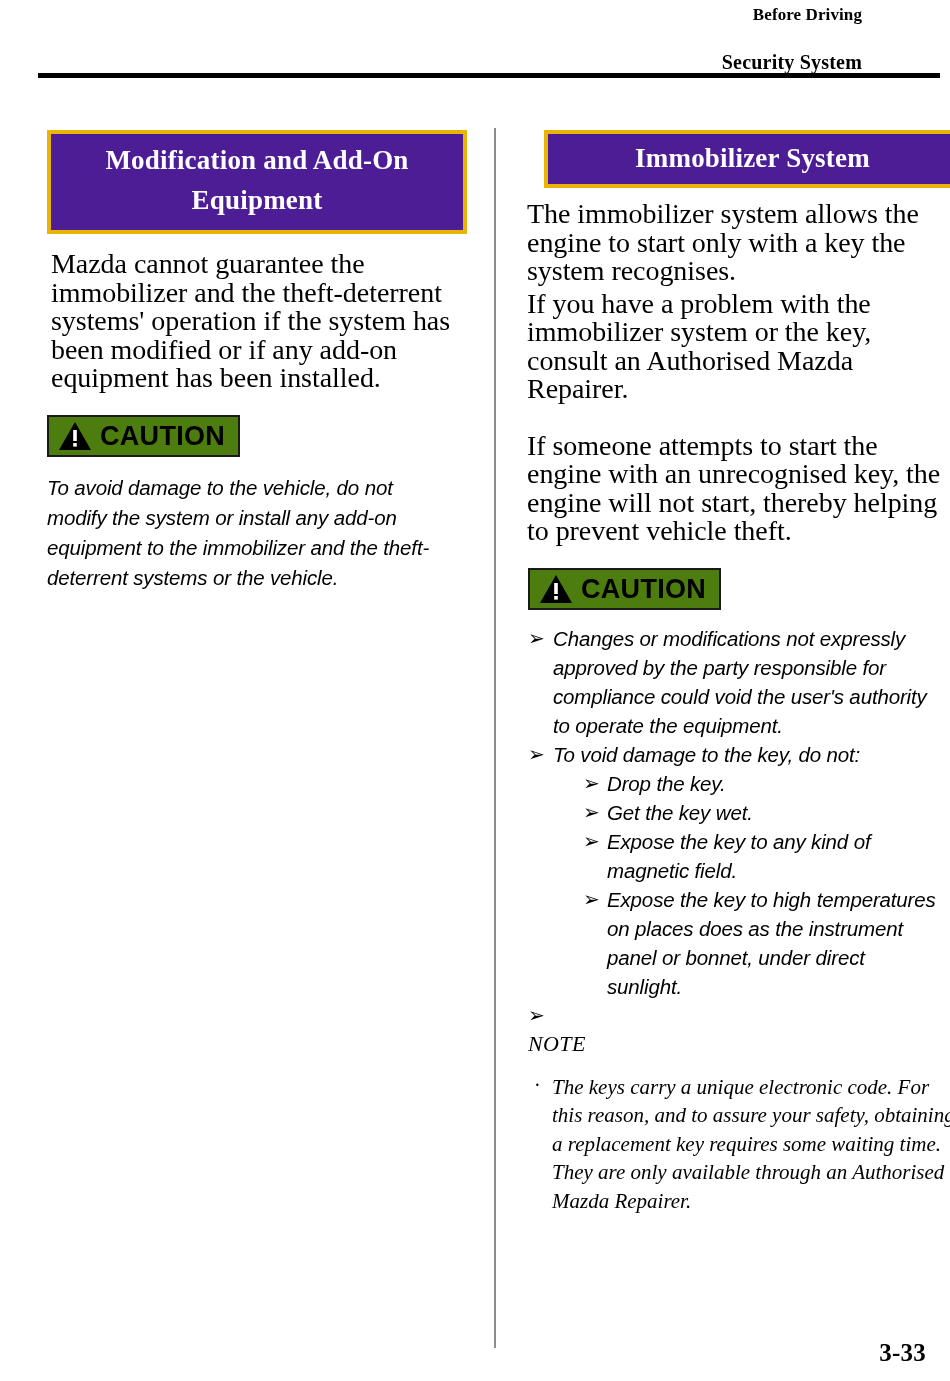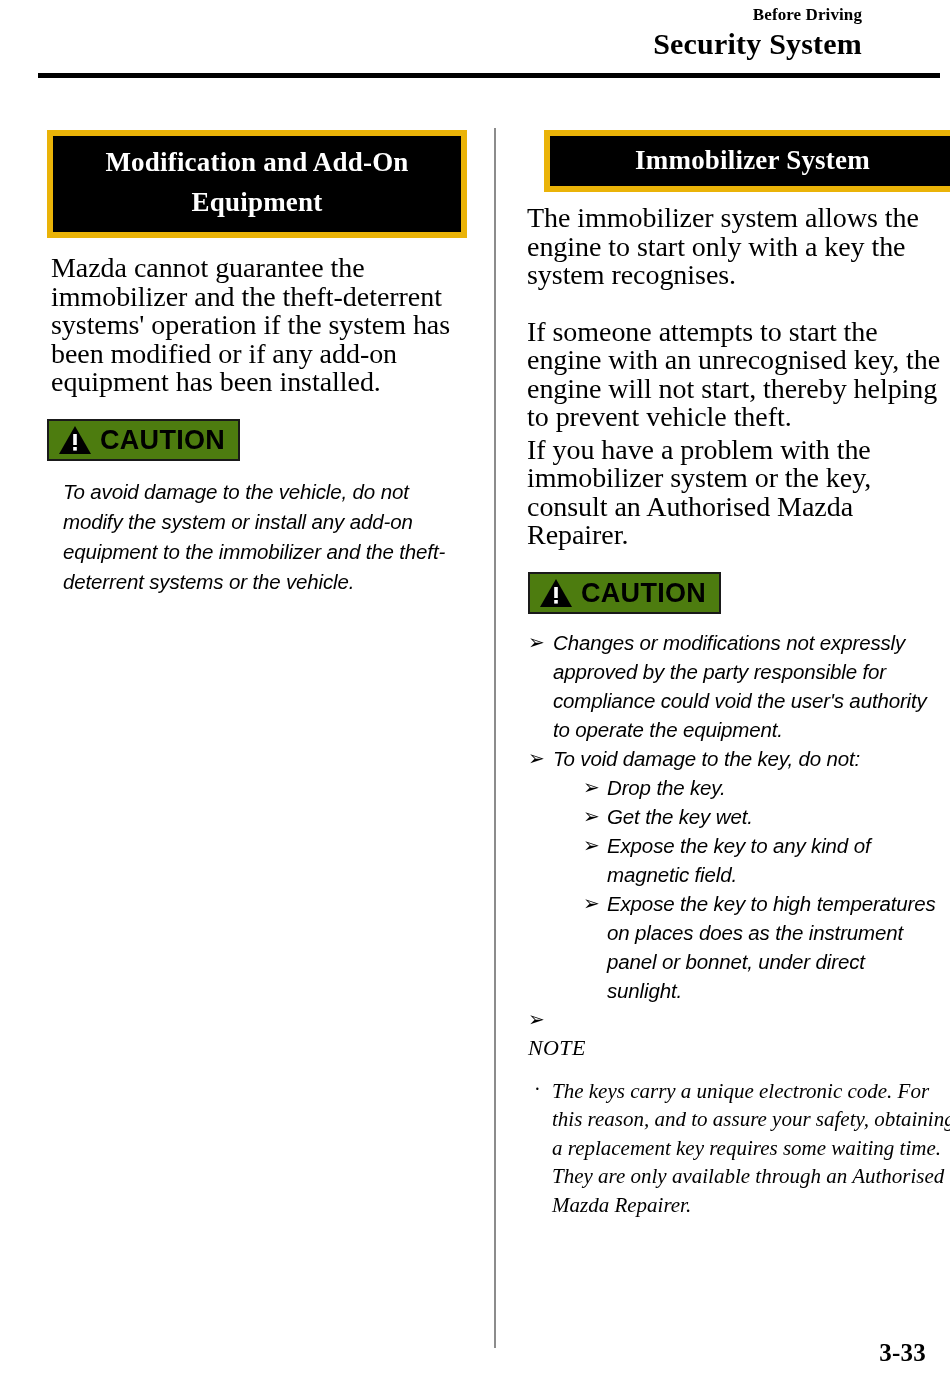--- a/index.html
+++ b/index.html
@@ -29,22 +29,22 @@
     right: 10px;
     top: 5px;
     font-size: 17px;
     font-weight: bold;
     letter-spacing: 0.1px;
     line-height: 20px;
   }
   #header-title {
     position: absolute;
     right: 10px;
-    top: 26px;
-    font-size: 30px;
+    top: 44px;
+    font-size: 20px;
     font-weight: bold;
     line-height: 36px;
     letter-spacing: 0.2px;
   }
   #header-rule {
     position: absolute;
     left: 38px;
     top: 73px;
     width: 902px;
     height: 5px;
@@ -69,22 +69,22 @@
   }
   #right-column {
     position: absolute;
     left: 523px;
     top: 130px;
     width: 417px;
   }
 
   
   .section-heading {
-    background: #000000;
-    border: 6px solid #eab308;
+    background: #4c1d95;
+    border: 4px solid #eab308;
     color: #ffffff;
     font-size: 27px;
     font-weight: bold;
     text-align: center;
     line-height: 40px;
     letter-spacing: 0.2px;
     box-sizing: border-box;
   }
   #heading-modification {
     width: 420px;
@@ -145,21 +145,21 @@
   }
   #caution-left-wrap { margin-top: 22px; }
   #caution-right-wrap { margin-top: 22px; padding-left: 5px; }
 
   
   .caution-body {
     font-family: "Liberation Sans", "DejaVu Sans", sans-serif;
     font-style: italic;
     font-size: 20.5px;
     line-height: 30px;
-    margin: 16px;
+    margin: 0;
     letter-spacing: -0.15px;
   }
   #caution-left-text {
     margin-top: 16px;
     width: 400px;
   }
 
   
   .arrow-list {
     list-style: none;
@@ -265,23 +265,23 @@
 
   <p class="caution-body" id="caution-left-text">To avoid damage to the vehicle, do not modify the system or install any add-on equipment to the immobilizer and the theft-deterrent systems or the vehicle.</p>
 </div>
 
 <div id="right-column">
 
   <div class="section-heading" id="heading-immobilizer">Immobilizer System</div>
 
   <p class="body-para" id="right-intro">The immobilizer system allows the engine to start only with a key the system recognises.</p>
 
+  <p class="body-para" id="right-para-3">If you have a problem with the immobilizer system or the key, consult an Authorised Mazda Repairer.</p>
+
   <p class="body-para" id="right-para-2">If someone attempts to start the engine with an unrecognised key, the engine will not start, thereby helping to prevent vehicle theft.</p>
-
-  <p class="body-para" id="right-para-3">If you have a problem with the immobilizer system or the key, consult an Authorised Mazda Repairer.</p>
 
   <div id="caution-right-wrap">
     <div class="caution-box">
       <svg class="warning-triangle" viewBox="0 0 34 30">
         <polygon points="17,1 33,29 1,29" fill="#000000"></polygon>
         <rect x="15.2" y="9" width="3.6" height="11" fill="#ffffff"></rect>
         <rect x="15.2" y="22" width="3.6" height="3.6" fill="#ffffff"></rect>
       </svg>
       <span class="caution-label">CAUTION</span>
     </div>

